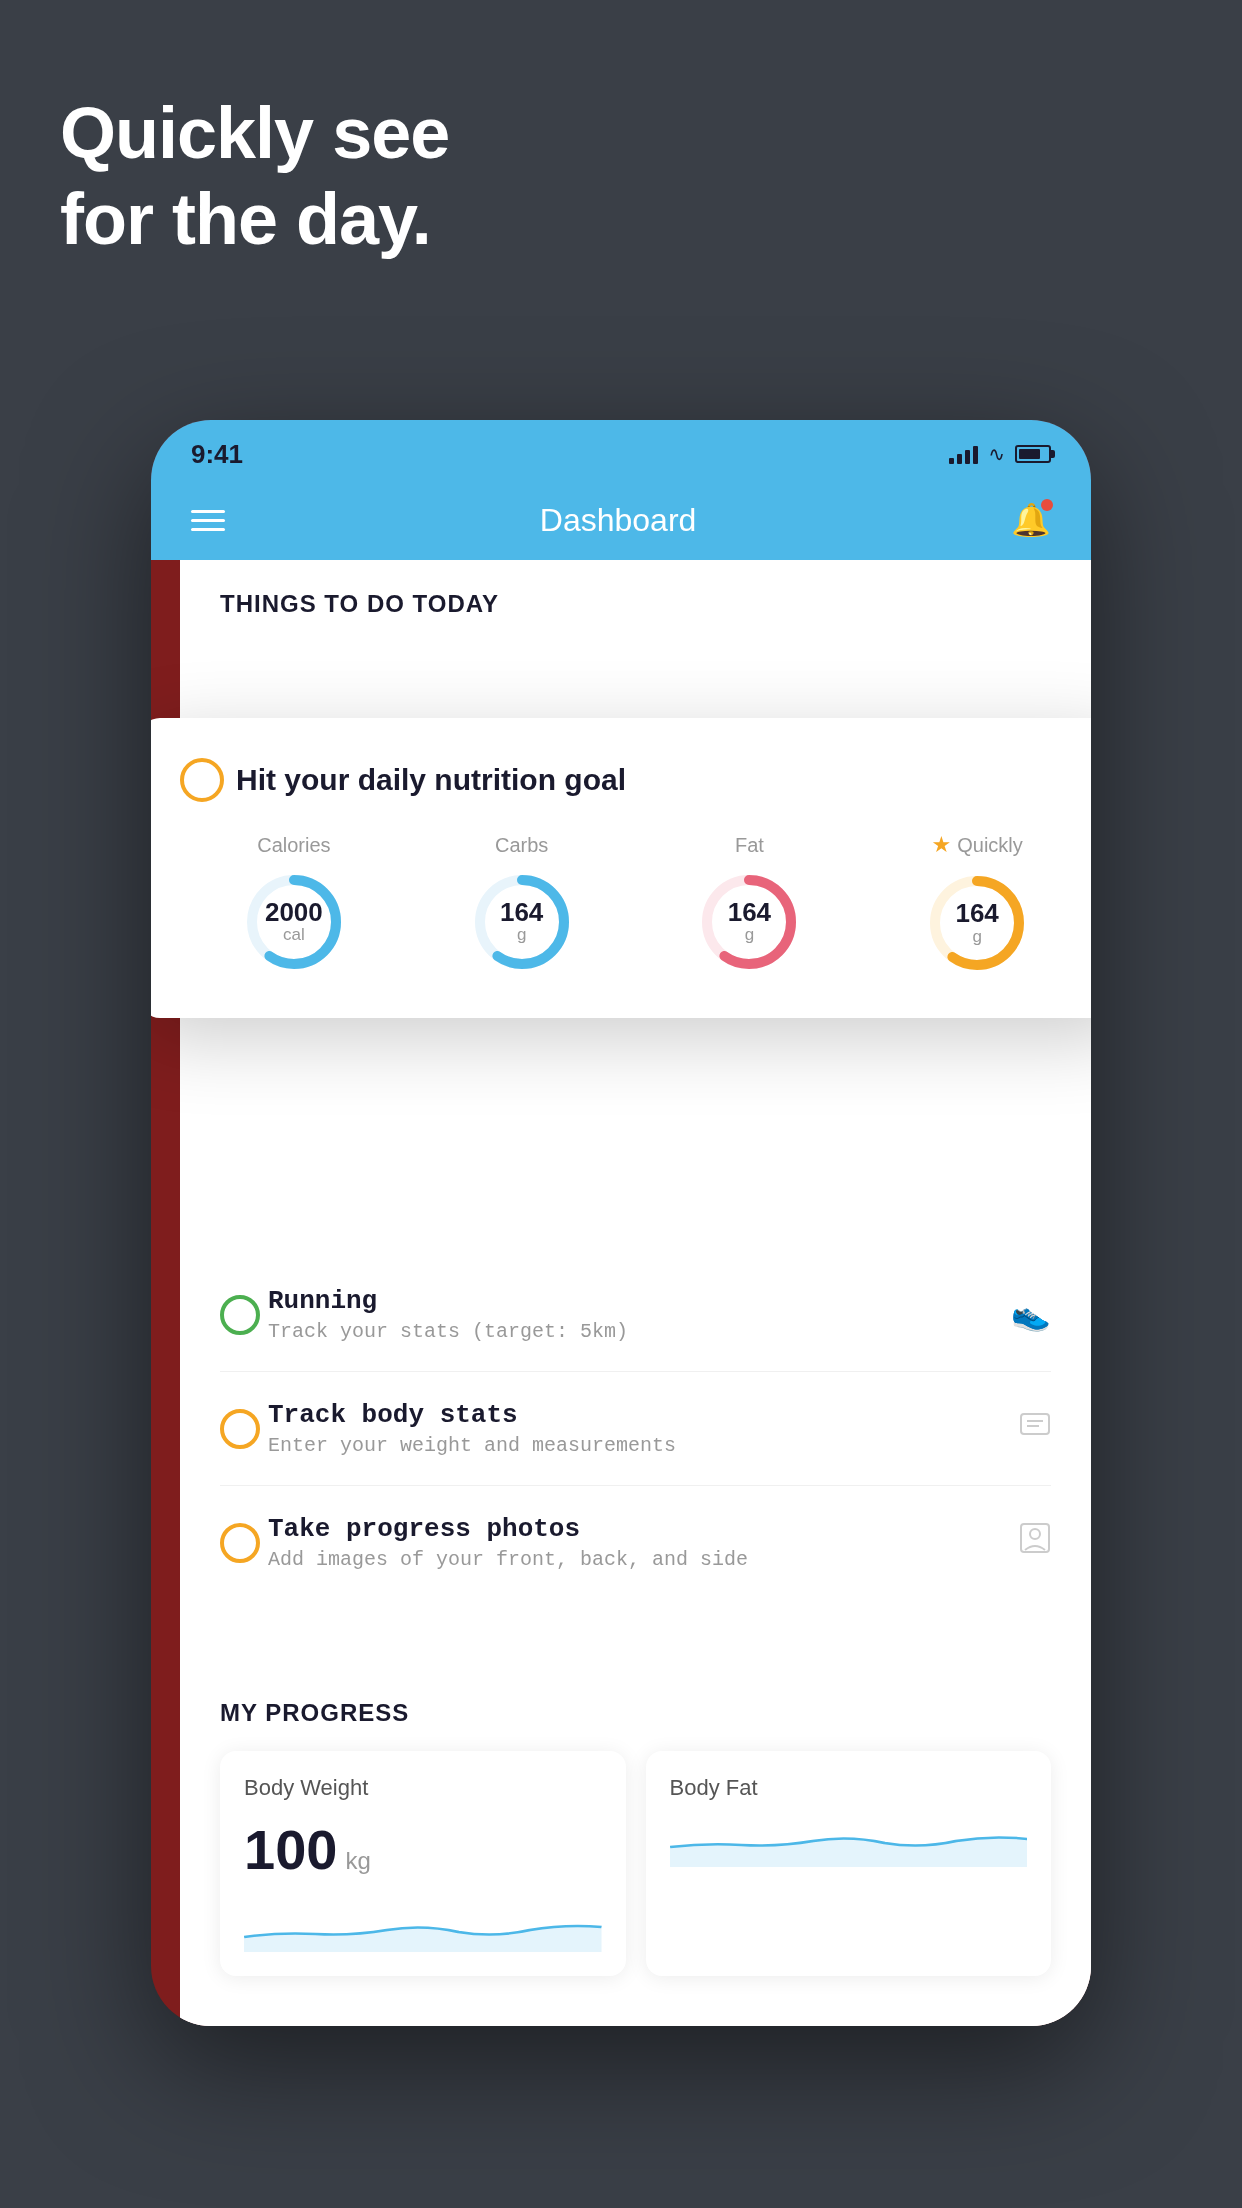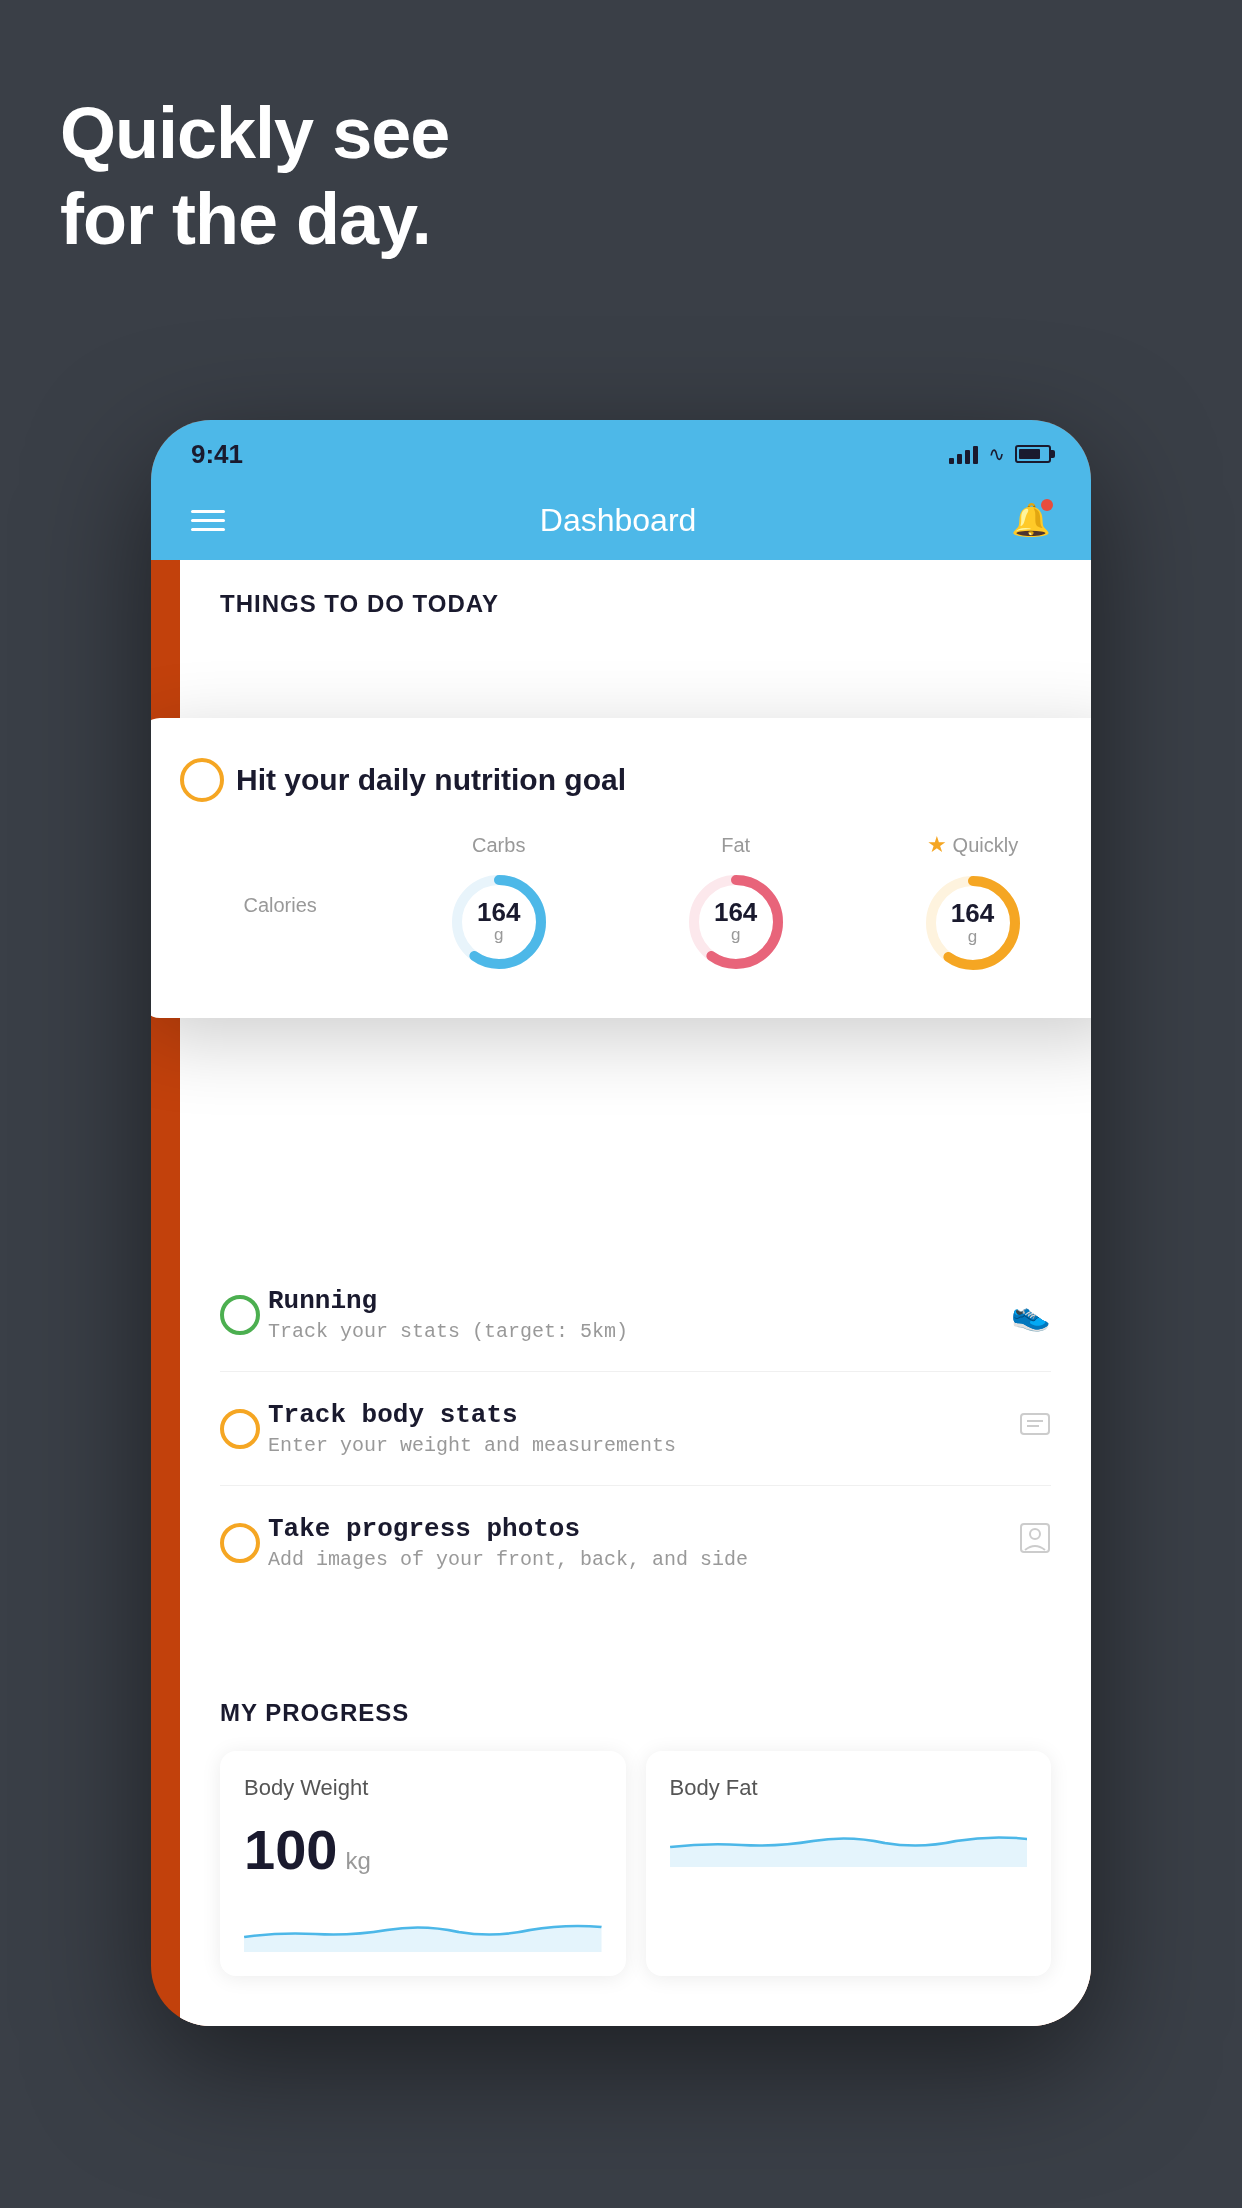--- a/index.html
+++ b/index.html
@@ -29,21 +29,21 @@
     .phone-wrapper {
       position: absolute;
       top: 420px;
       left: 50%;
       transform: translateX(-50%);
       width: 940px;
     }
 
     .phone {
       width: 940px;
-      background: #c2410c;
+      background: #7f1d1d;
       border-radius: 60px;
       overflow: hidden;
       box-shadow: 0 40px 120px rgba(0,0,0,0.5);
     }
 
     
     .status-bar {
       background: #4db8e8;
       display: flex;
       justify-content: space-between;
@@ -441,20 +441,30 @@
       <div style="position: relative; margin: 0 0 0 0;">
         <div class="floating-card">
           <div class="card-header">
             <div class="circle-checkbox-yellow"></div>
             <span class="card-title">Hit your daily nutrition goal</span>
           </div>
           <div class="nutrition-circles">
 
             <div class="nutrition-item">
               <span class="nutrition-label">Calories</span>
+              <div class="donut-container">
+                <svg class="donut-svg" width="110" height="110" viewBox="0 0 110 110">
+                  <circle cx="55" cy="55" r="42" fill="none" stroke="#e8f4fb" stroke-width="10"></circle>
+                  <circle cx="55" cy="55" r="42" fill="none" stroke="#4db8e8" stroke-width="10" stroke-dasharray="158 264" stroke-linecap="round"></circle>
+                </svg>
+                <div class="donut-text">
+                  <span class="donut-value">2000</span>
+                  <span class="donut-unit">cal</span>
+                </div>
+              </div>
             </div>
 
             <div class="nutrition-item">
               <span class="nutrition-label">Carbs</span>
               <div class="donut-container">
                 <svg class="donut-svg" width="110" height="110" viewBox="0 0 110 110">
                   <circle cx="55" cy="55" r="42" fill="none" stroke="#e8f4fb" stroke-width="10"></circle>
                   <circle cx="55" cy="55" r="42" fill="none" stroke="#4db8e8" stroke-width="10" stroke-dasharray="158 264" stroke-linecap="round"></circle>
                 </svg>
                 <div class="donut-text">

